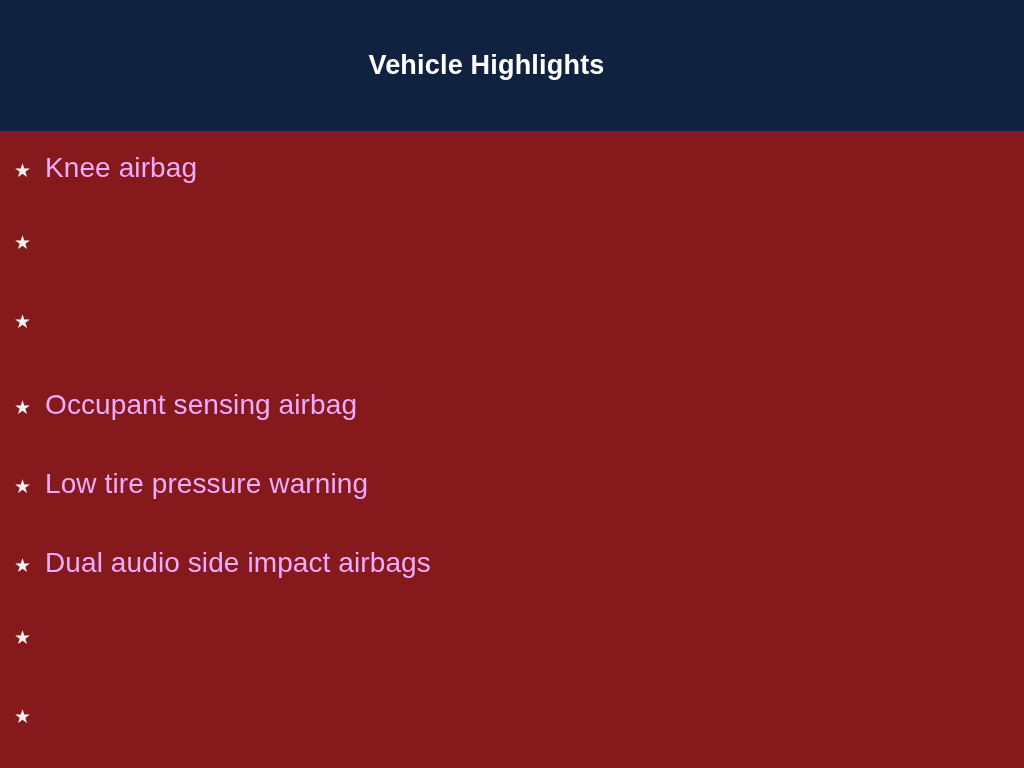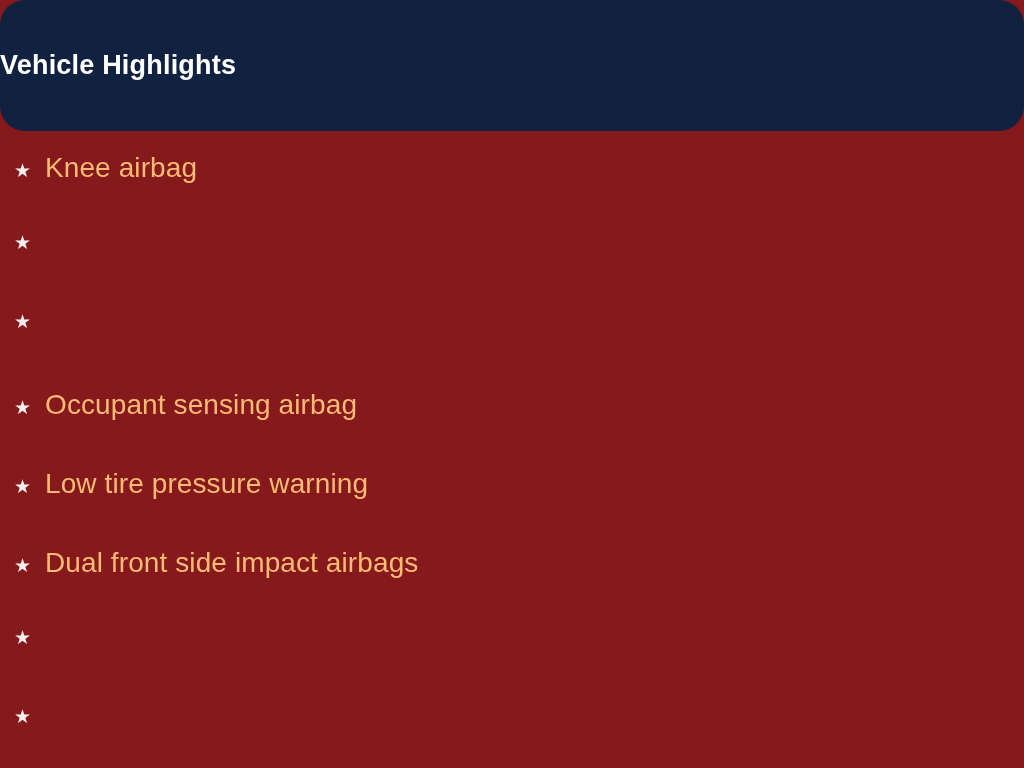--- a/index.html
+++ b/index.html
@@ -20,24 +20,23 @@
     background: #85191c;
     display: flex;
     flex-direction: column;
   }
   .slide-header {
     height: 131px;
     min-height: 131px;
     background: #10223f;
     display: flex;
     align-items: center;
-    justify-content: flex-start;
+    justify-content: center;
     box-sizing: border-box;
     padding-right: 51px;
-    border-radius: 25px;
   }
   .slide-title {
     color: #ffffff;
     font-size: 27px;
     font-weight: bold;
     letter-spacing: 0.2px;
     line-height: 1;
     white-space: nowrap;
   }
   .slide-body {
@@ -61,21 +60,21 @@
   }
   .bullet-star {
     color: #f7efee;
     font-size: 19px;
     line-height: 1;
     width: 31px;
     flex: 0 0 31px;
     display: block;
   }
   .highlight-label {
-    color: #fdba74;
+    color: #f0abfc;
     font-size: 28px;
     line-height: 1;
     font-weight: normal;
     letter-spacing: 0.1px;
     white-space: nowrap;
   }
 </style>
 </head>
 <body>
 
@@ -106,21 +105,21 @@
         <span class="highlight-label">Occupant sensing airbag</span>
       </li>
 
       <li class="highlight-item">
         <span class="bullet-star">★</span>
         <span class="highlight-label">Low tire pressure warning</span>
       </li>
 
       <li class="highlight-item">
         <span class="bullet-star">★</span>
-        <span class="highlight-label">Dual front side impact airbags</span>
+        <span class="highlight-label">Dual audio side impact airbags</span>
       </li>
 
       <li class="highlight-item">
         <span class="bullet-star">★</span>
       </li>
 
       <li class="highlight-item">
         <span class="bullet-star">★</span>
       </li>
 

